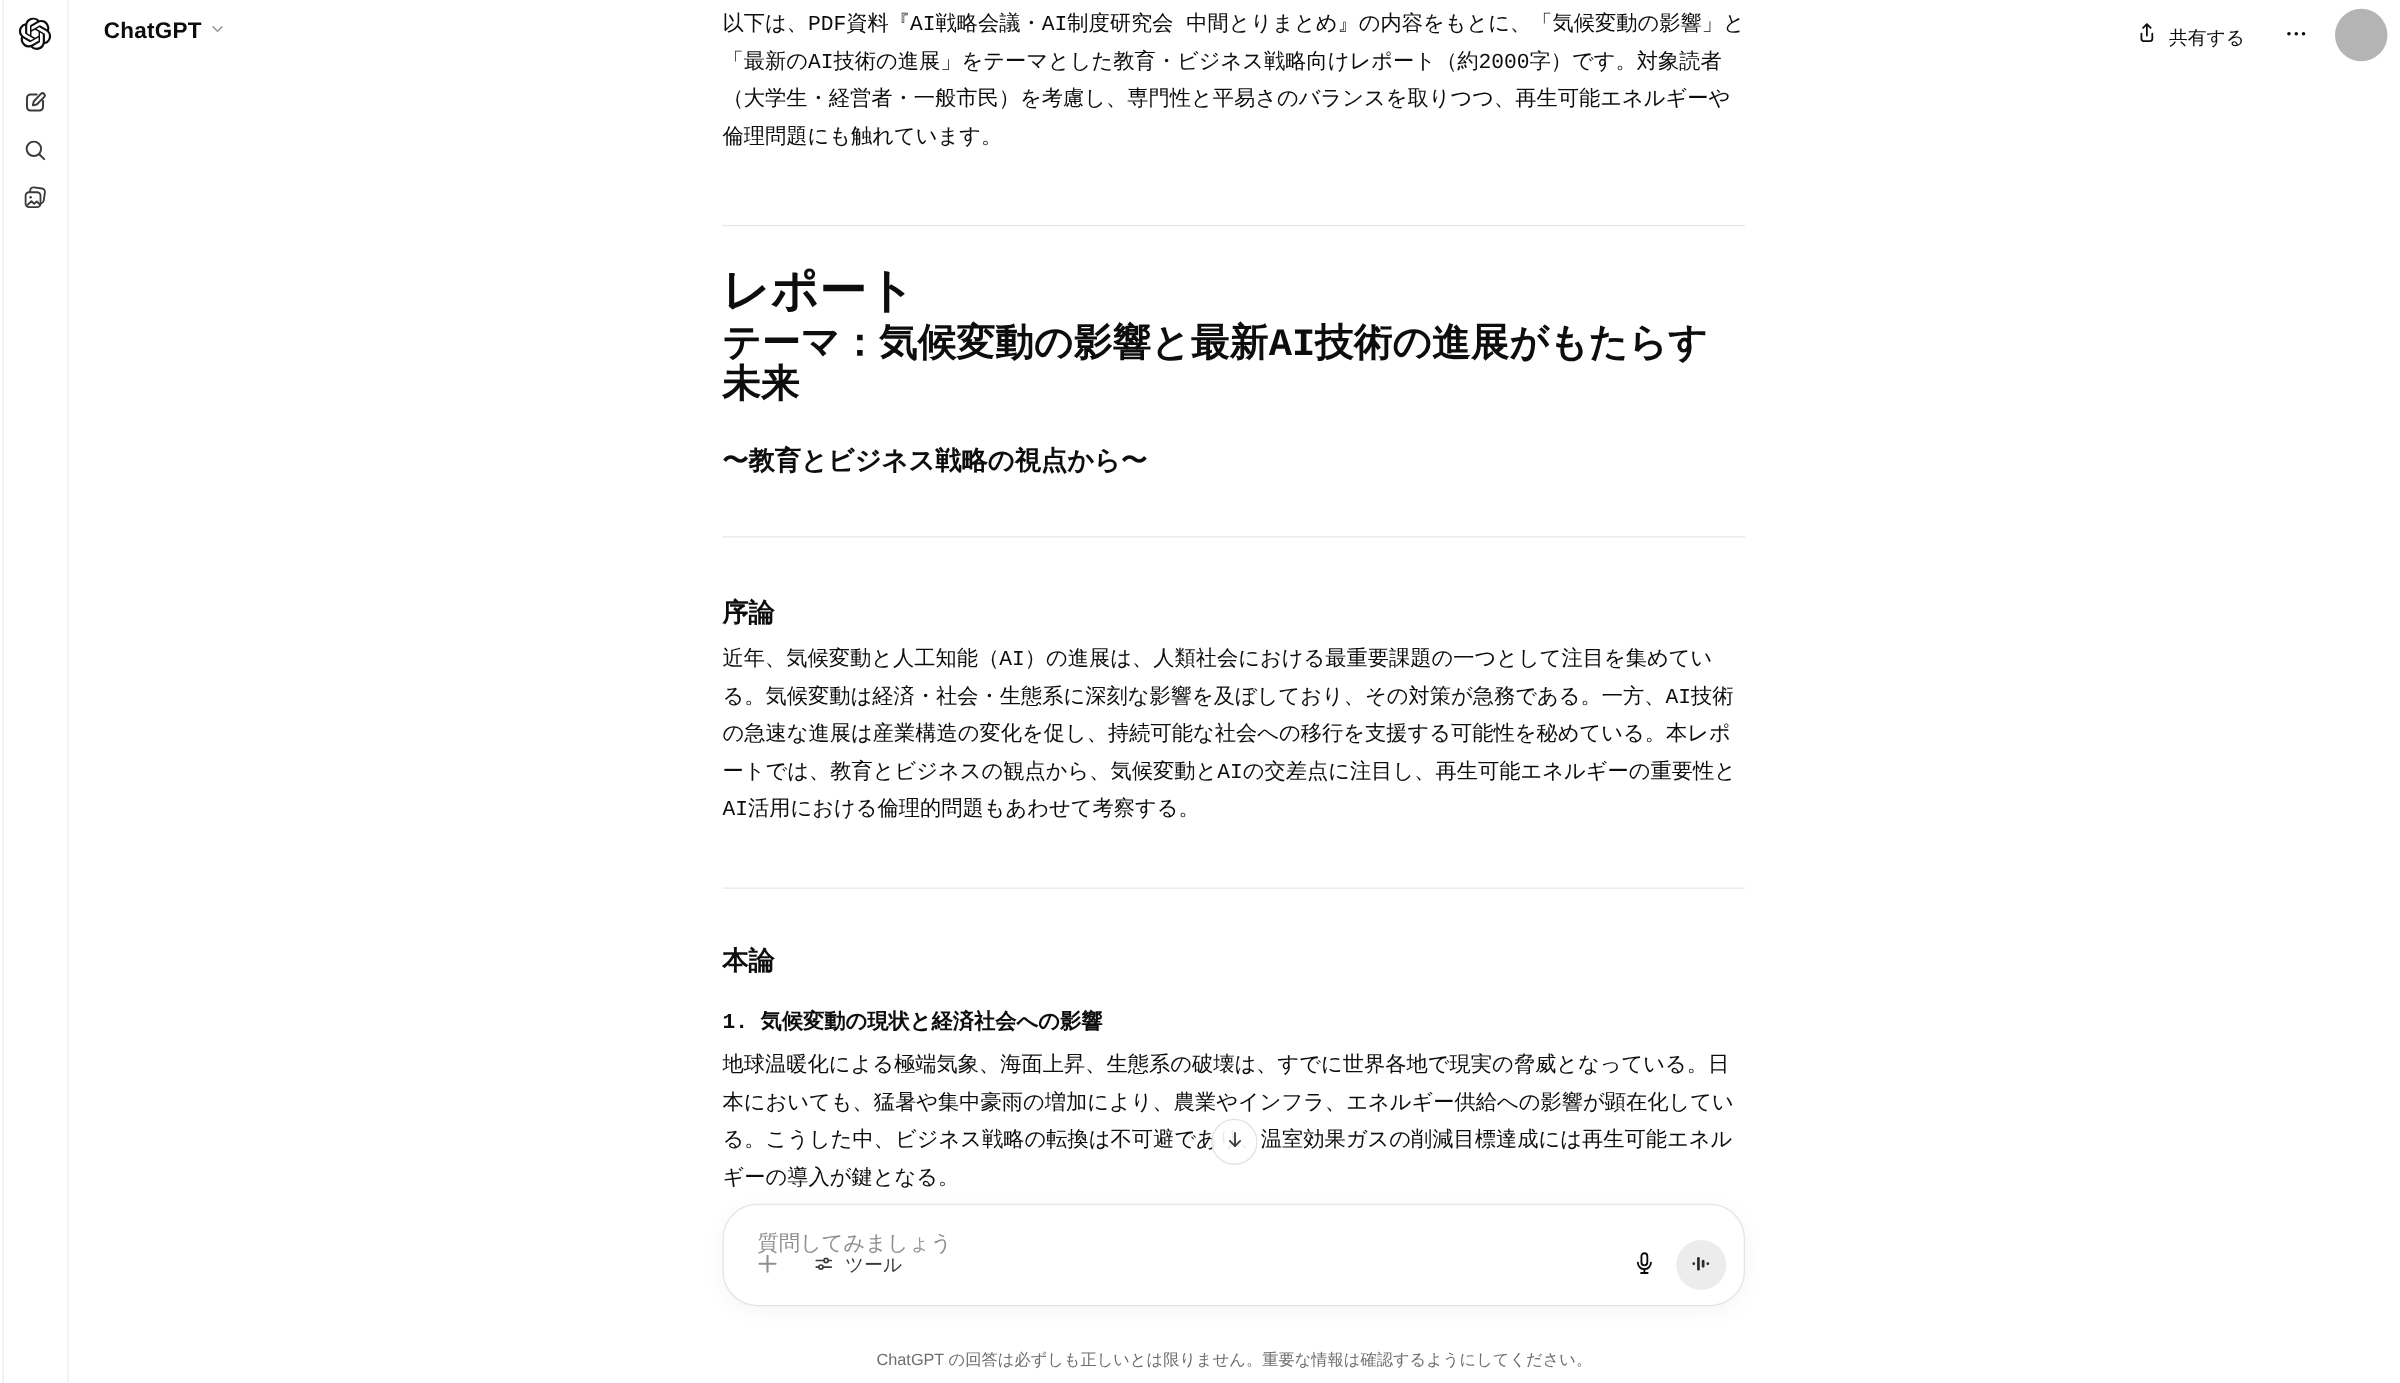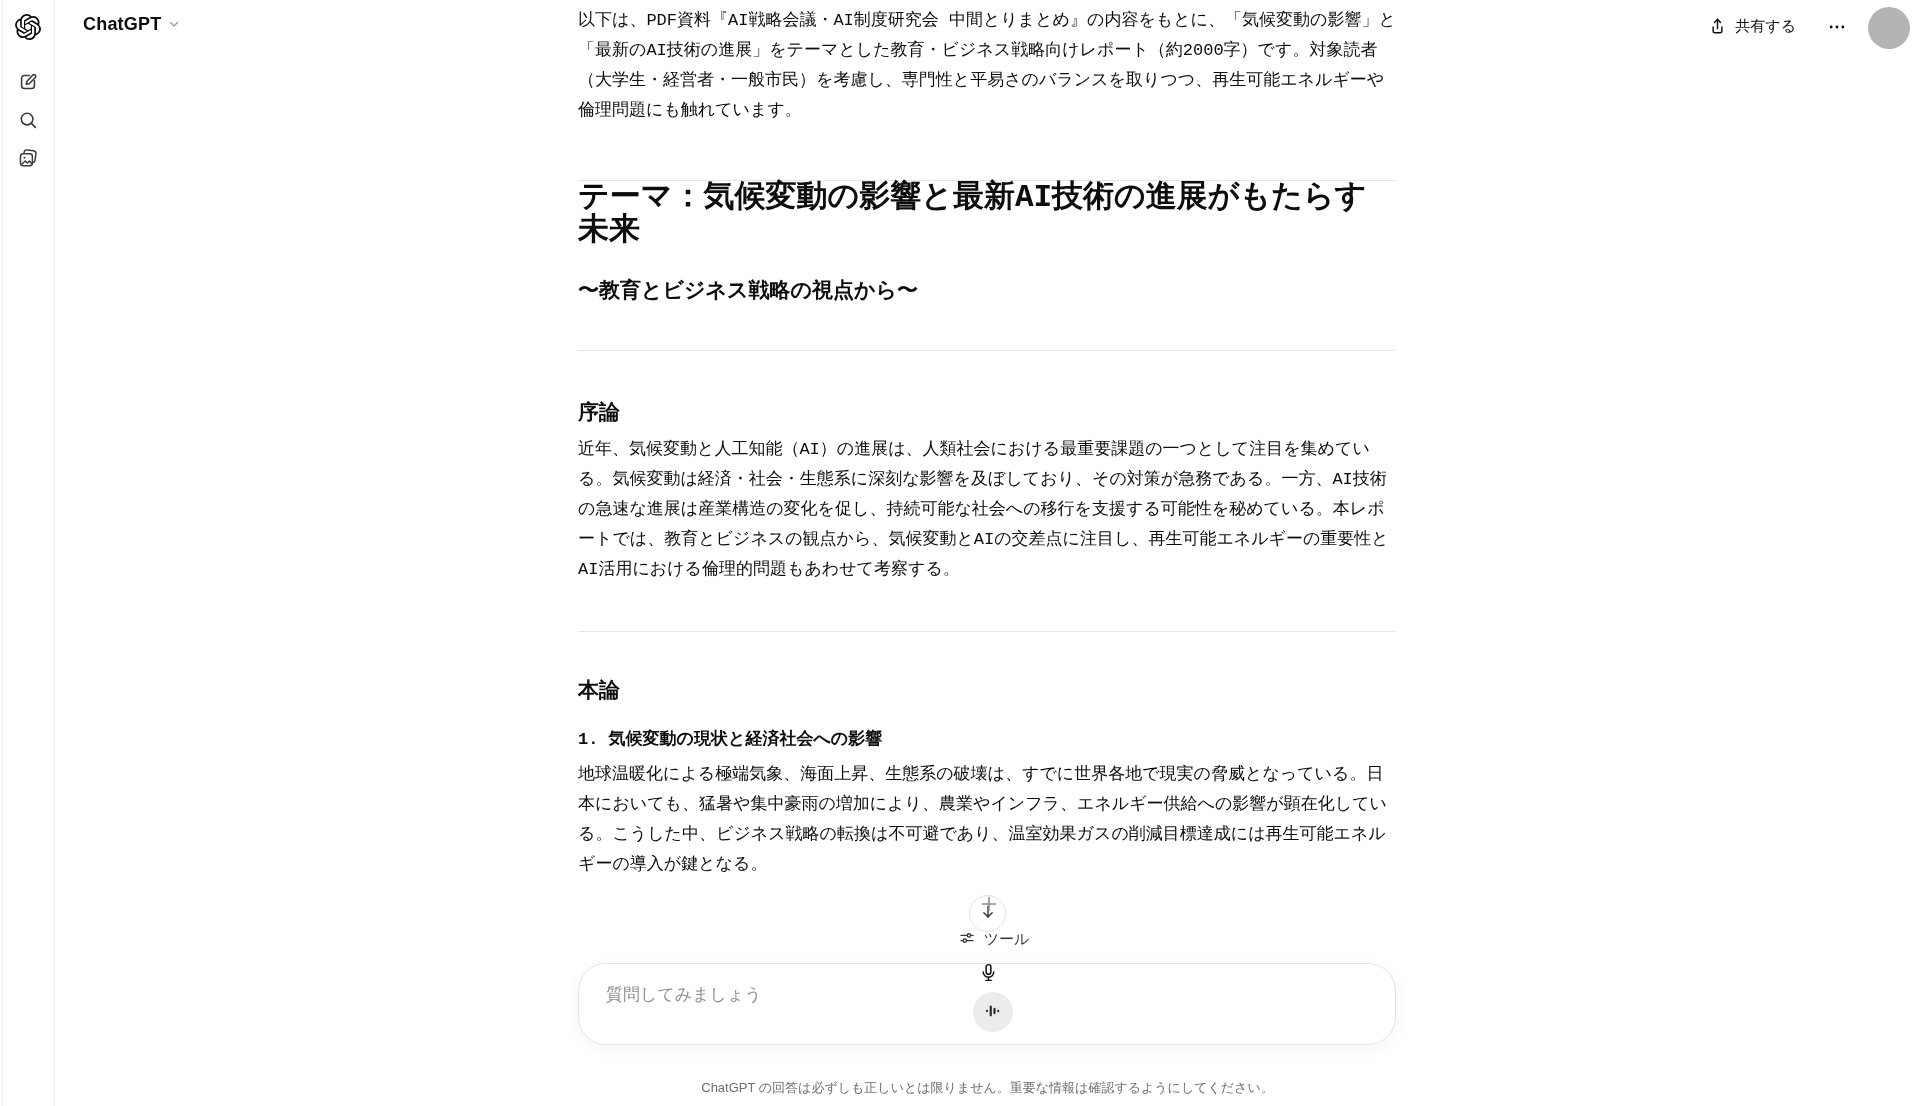--- a/index.html
+++ b/index.html
@@ -12,21 +12,21 @@
   .rail::before { content:""; position:absolute; left:2px; top:0; width:1px; height:100%; background:#ececec; }
   .rail-btn { position:absolute; left:14px; width:28px; height:28px; display:flex; align-items:center;
     justify-content:center; cursor:pointer; border-radius:8px; background:transparent; border:none; }
   .rail-btn svg { display:block; }
 
   
   .brand { position:absolute; left:75px; top:10px; display:flex; align-items:flex-end; gap:6px;
     padding:4px 8px; border-radius:8px; cursor:pointer; }
   .brand-label { font-size:18px; font-weight:600; color:#0d0d0d; letter-spacing:.2px; }
   .header-actions { position:absolute; right:10px; top:7px; display:flex; align-items:center; gap:14px; }
-  .share-btn { display:flex; align-items:flex-start; gap:8px; padding:6px 10px; border-radius:999px;
+  .share-btn { display:flex; align-items:flex-end; gap:8px; padding:6px 10px; border-radius:999px;
     cursor:pointer; font-size:15px; color:#0d0d0d; background:transparent; border:none; }
   .more-btn { width:34px; height:34px; display:flex; align-items:center; justify-content:center;
     border:none; background:transparent; cursor:pointer; border-radius:50%; }
   .avatar { width:42px; height:42px; border-radius:50%; background:#b4b4b4; cursor:pointer; }
 
   
   .thread { position:absolute; left:578px; top:0; width:818px;font-family:Liberation Mono, monospace; }
   .thread p { font-size:17px; line-height:30px; color:#0d0d0d; }
   .p-intro { padding-top:6px; }
   hr.md-divider { border:none; border-top:1px solid #e7e7e7; height:0; }
@@ -46,21 +46,21 @@
   
   .scroll-bottom { position:absolute; left:969px; top:895px; width:37px; height:37px; border-radius:50%;
     background:rgba(255,255,255,.92); border:1px solid #e1e1e1; display:flex; align-items:center;
     justify-content:center; cursor:pointer; }
 
   
   .composer { position:absolute; left:578px; top:963px; width:818px; height:82px; background:#fff;
     border:1px solid #e4e4e4; border-radius:28px; box-shadow:0 4px 18px rgba(0,0,0,.045); }
   .composer-input { position:absolute; left:27px; top:18px; right:27px; font-size:17px; line-height:26px;
     color:#8f8f8f; cursor:text; }
-  .composer-row { position:absolute; left:17px; right:14px; bottom:12px; display:flex; align-items:center;flex-direction:column; }
+  .composer-row { position:absolute; left:17px; right:14px; bottom:12px; display:flex; align-items:center; }
   .icon-btn { width:36px; height:36px; display:flex; align-items:center; justify-content:center;
     background:transparent; border:none; cursor:pointer; border-radius:50%; }
   .tools-btn { display:flex; align-items:center; gap:8px; margin-left:10px; padding:6px 8px;
     border:none; background:transparent; border-radius:999px; cursor:pointer; }
   .tools-label { font-size:15px; color:#3a3a3a; }
   .composer-spacer { flex:1; }
   .voice-btn { width:40px; height:40px; border-radius:50%; background:#ececec; border:none; cursor:pointer;
     display:flex; align-items:center; justify-content:center; margin-left:8px; }
 
   
@@ -134,20 +134,21 @@
           <circle cx="19" cy="12" r="1.7"></circle>
         </svg>
     </span>
   </button>
   <div class="avatar"></div>
 </div>
 
 <main class="thread">
   <p class="p-intro">以下は、PDF資料『AI戦略会議・AI制度研究会 中間とりまとめ』の内容をもとに、「気候変動の影響」と「最新のAI技術の進展」をテーマとした教育・ビジネス戦略向けレポート（約2000字）です。対象読者（大学生・経営者・一般市民）を考慮し、専門性と平易さのバランスを取りつつ、再生可能エネルギーや倫理問題にも触れています。</p>
   <hr class="md-divider hr1">
+  <h1 class="md">レポート</h1>
   <h2 class="md">テーマ：気候変動の影響と最新AI技術の進展がもたらす未来</h2>
   <h3 class="md h3-sub">〜教育とビジネス戦略の視点から〜</h3>
   <hr class="md-divider hr2">
   <h3 class="md h3-intro">序論</h3>
   <p class="p-sec">近年、気候変動と人工知能（AI）の進展は、人類社会における最重要課題の一つとして注目を集めている。気候変動は経済・社会・生態系に深刻な影響を及ぼしており、その対策が急務である。一方、AI技術の急速な進展は産業構造の変化を促し、持続可能な社会への移行を支援する可能性を秘めている。本レポートでは、教育とビジネスの観点から、気候変動とAIの交差点に注目し、再生可能エネルギーの重要性とAI活用における倫理的問題もあわせて考察する。</p>
   <hr class="md-divider hr3">
   <h3 class="md h3-main">本論</h3>
   <h4 class="md">1. 気候変動の現状と経済社会への影響</h4>
   <p class="p-sub">地球温暖化による極端気象、海面上昇、生態系の破壊は、すでに世界各地で現実の脅威となっている。日本においても、猛暑や集中豪雨の増加により、農業やインフラ、エネルギー供給への影響が顕在化している。こうした中、ビジネス戦略の転換は不可避であり、温室効果ガスの削減目標達成には再生可能エネルギーの導入が鍵となる。</p>
 </main>

